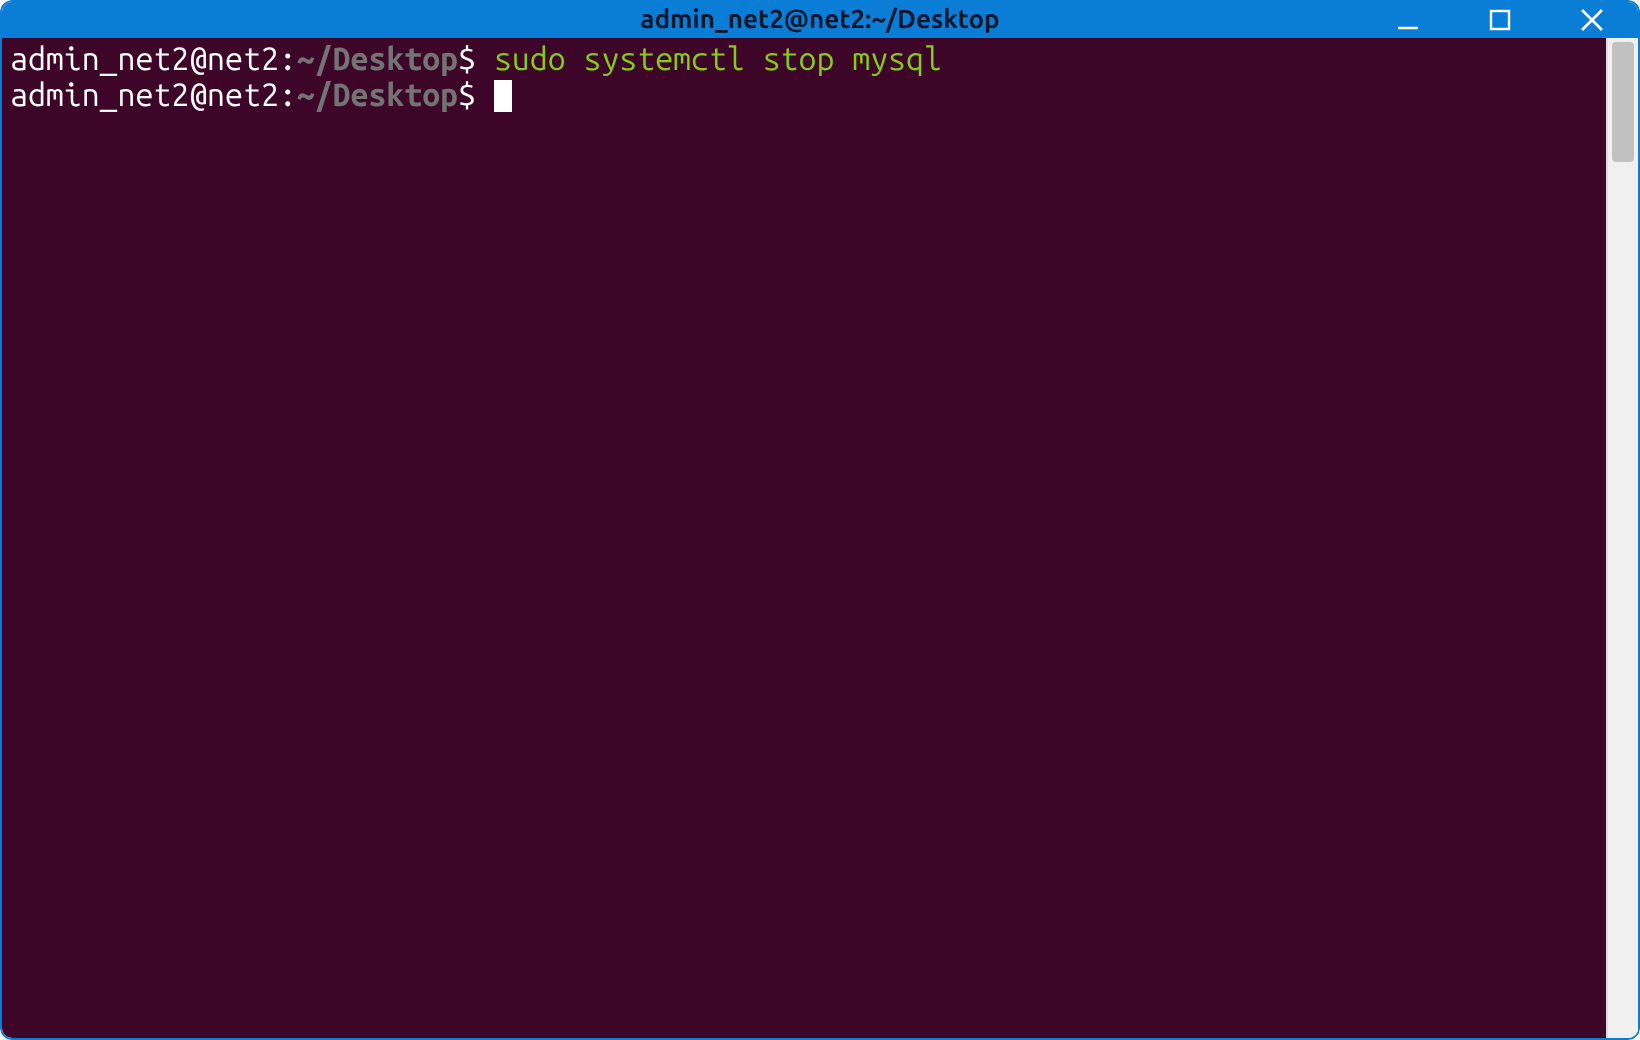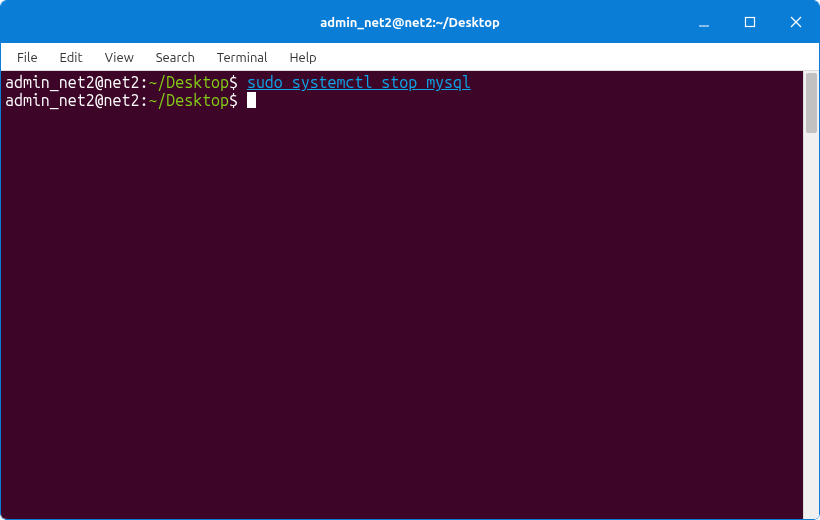--- a/index.html
+++ b/index.html
@@ -14,26 +14,26 @@
     .window {
       width: 100%;
       height: 100%;
       display: flex;
       flex-direction: column;
       border: 1px solid #0a7dd6;
       border-radius: 6px;
       overflow: hidden;
     }
     .titlebar {
-      height: 42px;
+      height: 18px;
       background: #0a7dd6;
       display: flex;
       align-items: center;
       position: relative;
-      color: #ffffff;
+      color: #0f172a;
       font-size: 13px;
       font-weight: bold;
     }
     .title-text {
       position: absolute;
       left: 50%;
       transform: translateX(-50%);
       white-space: nowrap;
     }
     .win-controls {
@@ -78,22 +78,22 @@
       font-family: "Ubuntu Mono", "Consolas", "Courier New", monospace;
       font-size: 16px;
       line-height: 18px;
       color: #ffffff;
       padding: 2px 4px;
       overflow: hidden;
       white-space: pre;
     }
     .term-line { display: block; }
     .prompt-user { color: #ffffff; font-weight: normal; }
-    .prompt-path { color: #84cc16; font-weight: normal; }
-    .cmd { color: #0ea5e9; text-decoration: underline; }
+    .prompt-path { color: #737373; font-weight: bold; }
+    .cmd { color: #84cc16; }
     .cursor {
       display: inline-block;
       width: 9px;
       height: 16px;
       background: #ffffff;
       vertical-align: text-bottom;
       margin-bottom: 1px;
     }
     .scrollbar {
       width: 16px;
@@ -131,28 +131,20 @@
       </div>
       <div class="win-btn">
         <svg width="12" height="12" viewBox="0 0 12 12">
           <line x1="1" y1="1" x2="11" y2="11" stroke="#ffffff" stroke-width="1.3"></line>
           <line x1="11" y1="1" x2="1" y2="11" stroke="#ffffff" stroke-width="1.3"></line>
         </svg>
       </div>
     </div>
   </div>
 
-  <div class="menubar">
-    <div class="menu-item">File</div>
-    <div class="menu-item">Edit</div>
-    <div class="menu-item">View</div>
-    <div class="menu-item">Search</div>
-    <div class="menu-item">Terminal</div>
-    <div class="menu-item">Help</div>
-  </div>
 
   <div class="terminal-wrap">
     <div class="terminal"><span class="term-line"><span class="prompt-user">admin_net2@net2</span><span>:</span><span class="prompt-path">~/Desktop</span><span>$ </span><span class="cmd">sudo systemctl stop mysql</span></span><span class="term-line"><span class="prompt-user">admin_net2@net2</span><span>:</span><span class="prompt-path">~/Desktop</span><span>$ </span><span class="cmd"></span><span class="cursor"></span></span></div>
     <div class="scrollbar">
       <div class="scroll-thumb"></div>
     </div>
   </div>
 
 </div>
 

